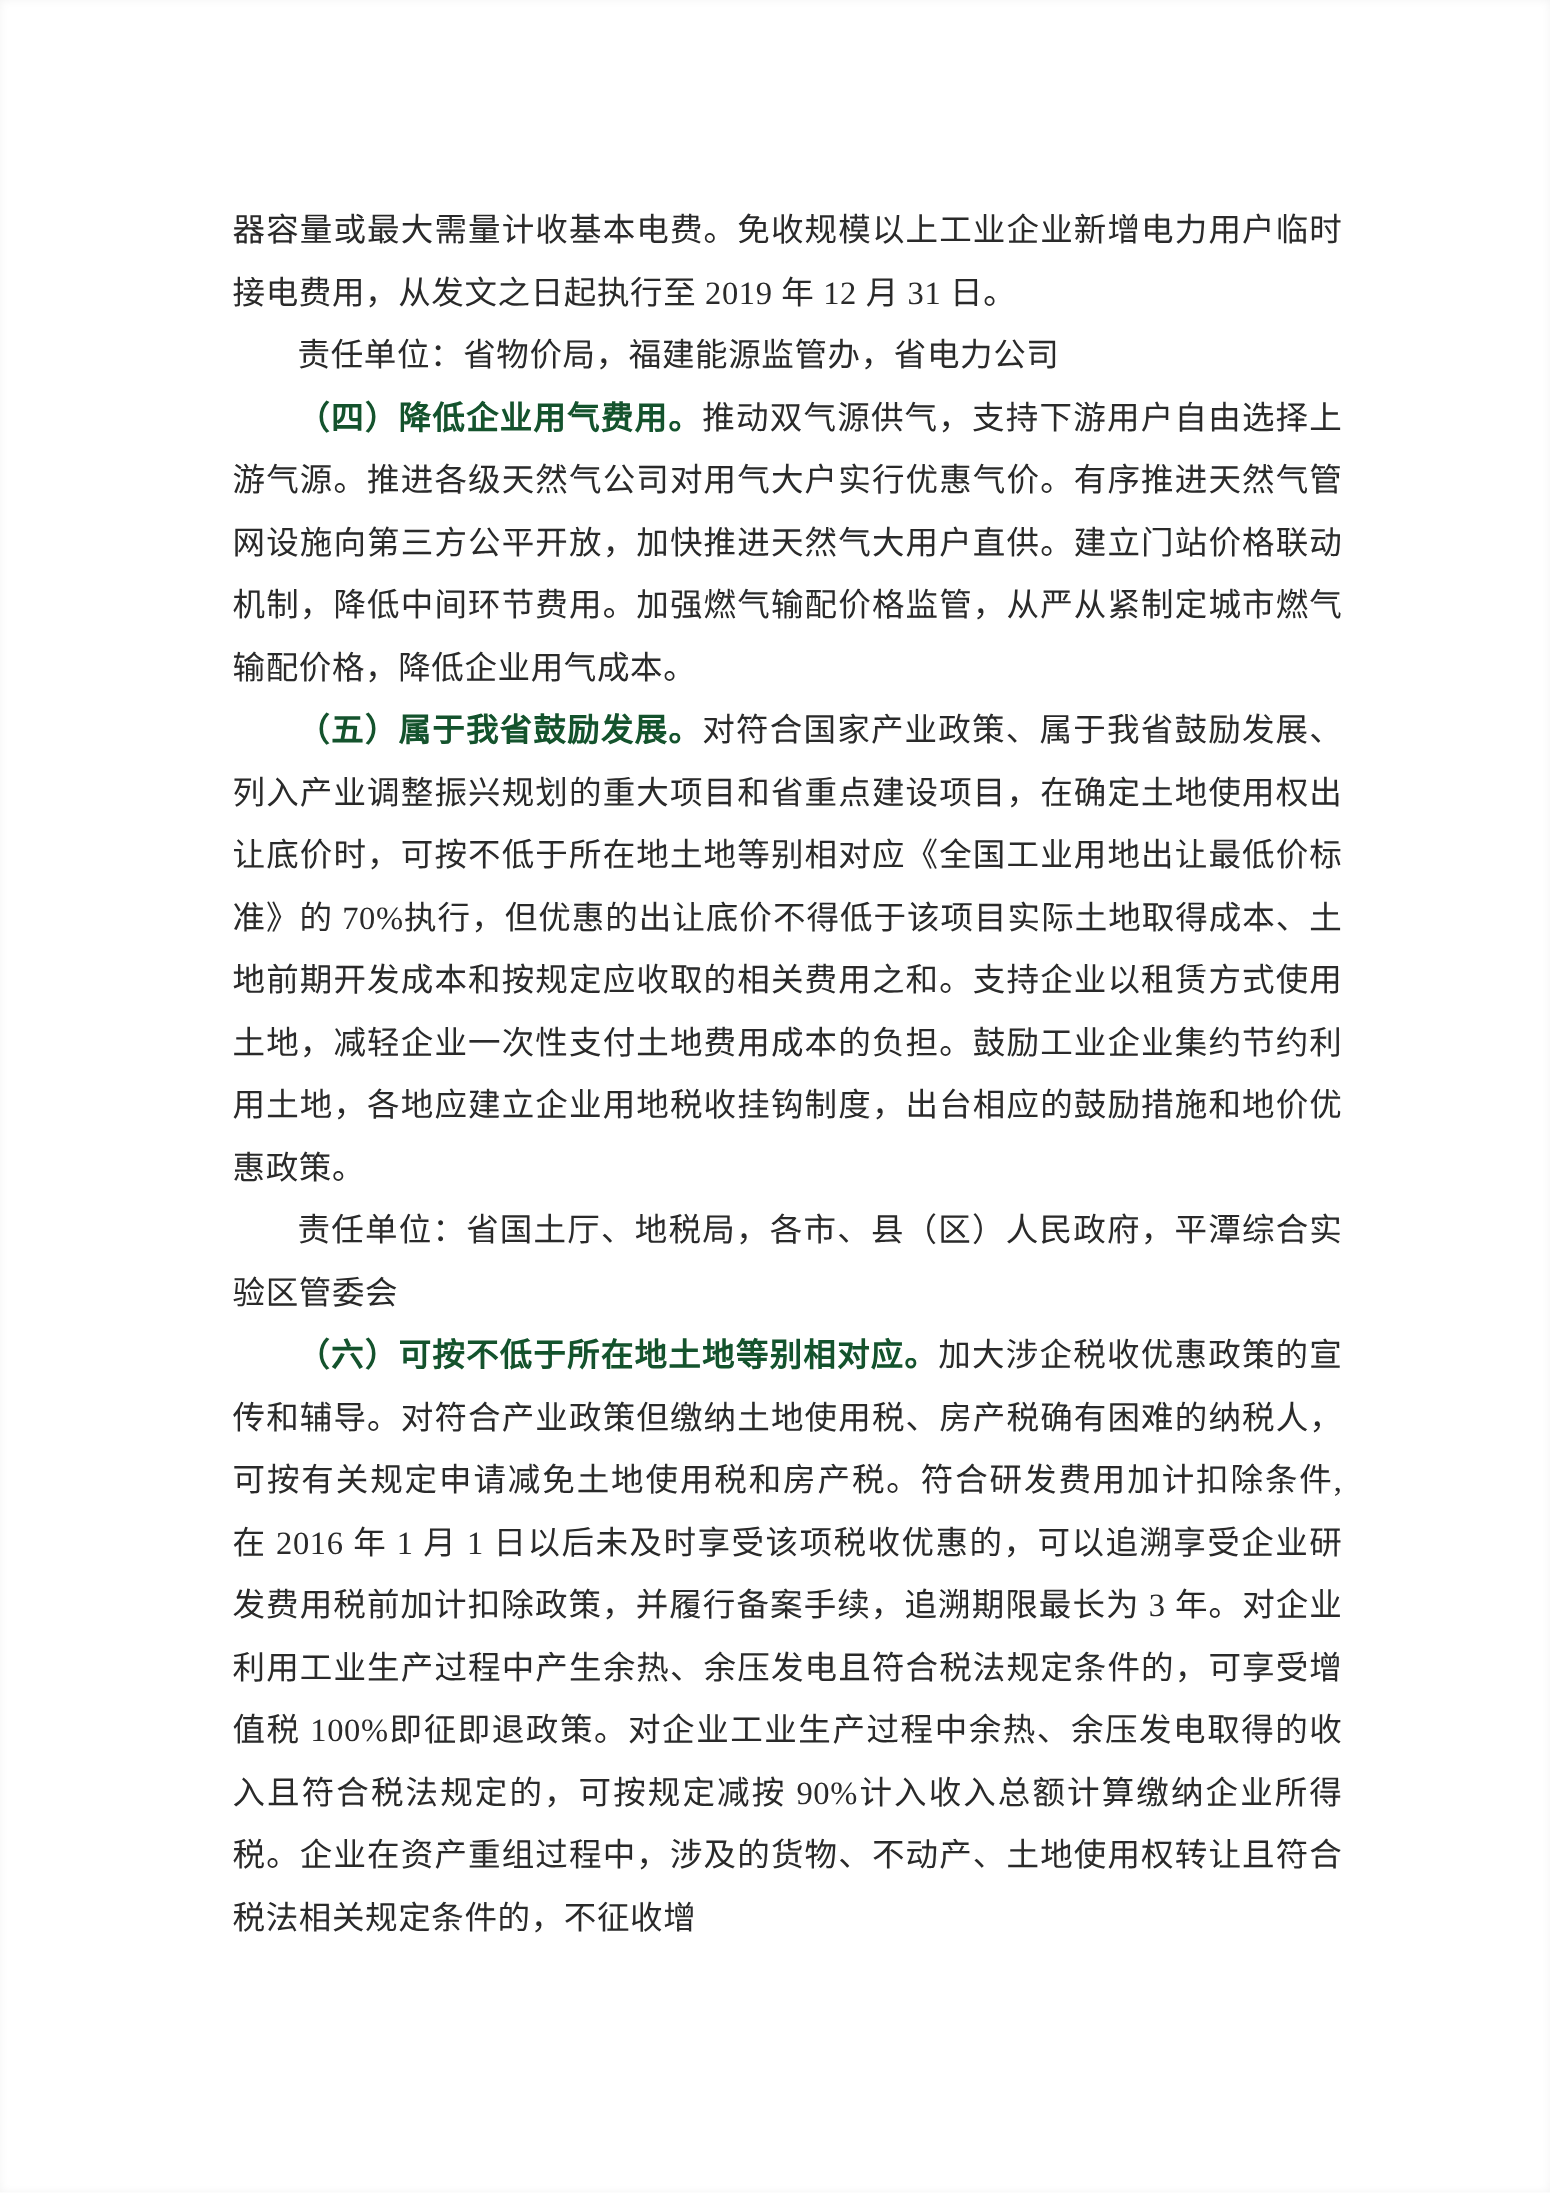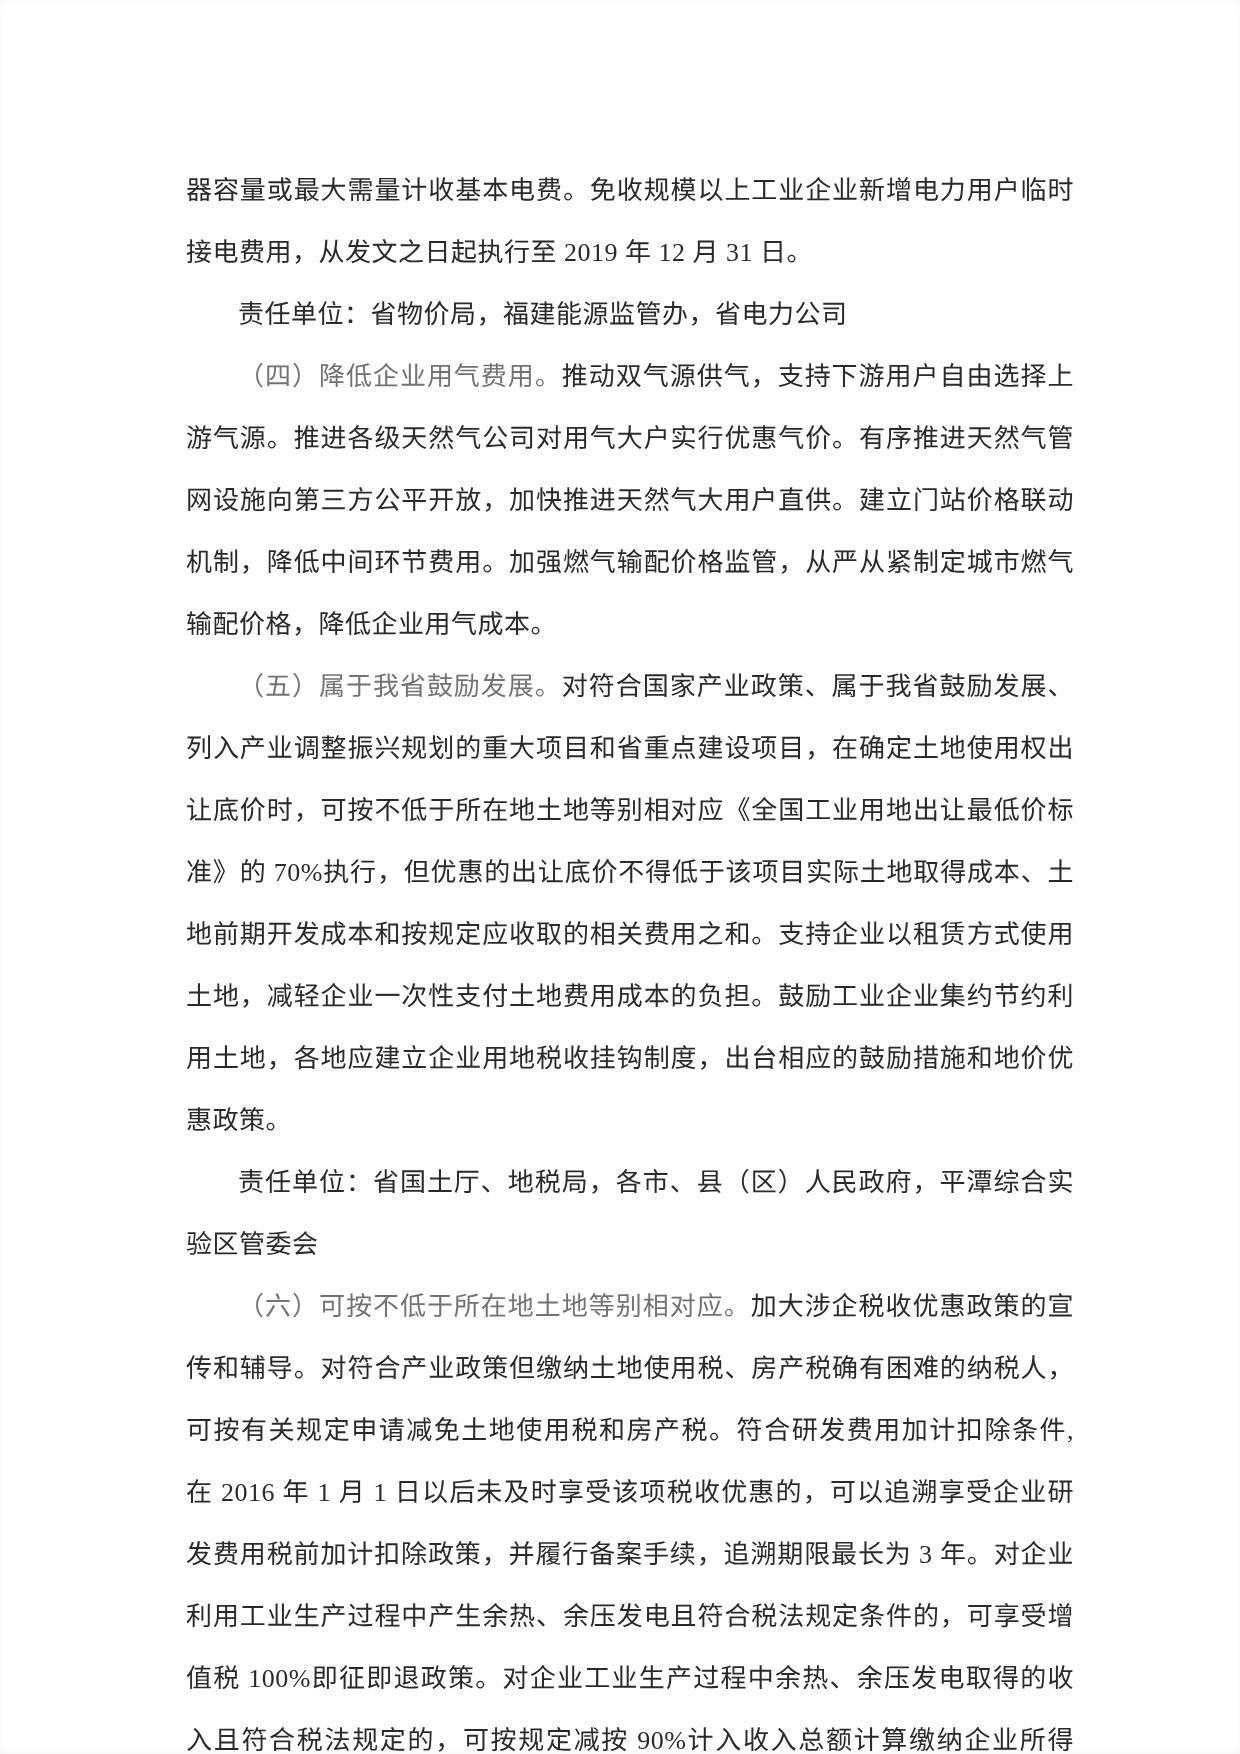--- a/index.html
+++ b/index.html
@@ -20,32 +20,32 @@
   .textblock {
     position: absolute;
     left: 186px;
     top: 160px;
     width: 888px;
   }
   .para {
     margin: 0;
     padding: 0;
     font-size: 26px;
-    line-height: 62px;
+    line-height: 50px;
     color: #2a2a2a;
     text-align: justify;
     text-indent: 2em;
     letter-spacing: 0.5px;
   }
   .para.no-indent {
     text-indent: 0;
   }
   .para .lead-bold {
-    font-weight: normal;
-    color: #737373;
+    font-weight: bold;
+    color: #14532d;
   }
   .para .body-text {
     font-weight: normal;
   }
 </style>
 </head>
 <body>
 
 <div class="page">
   <div class="textblock">

